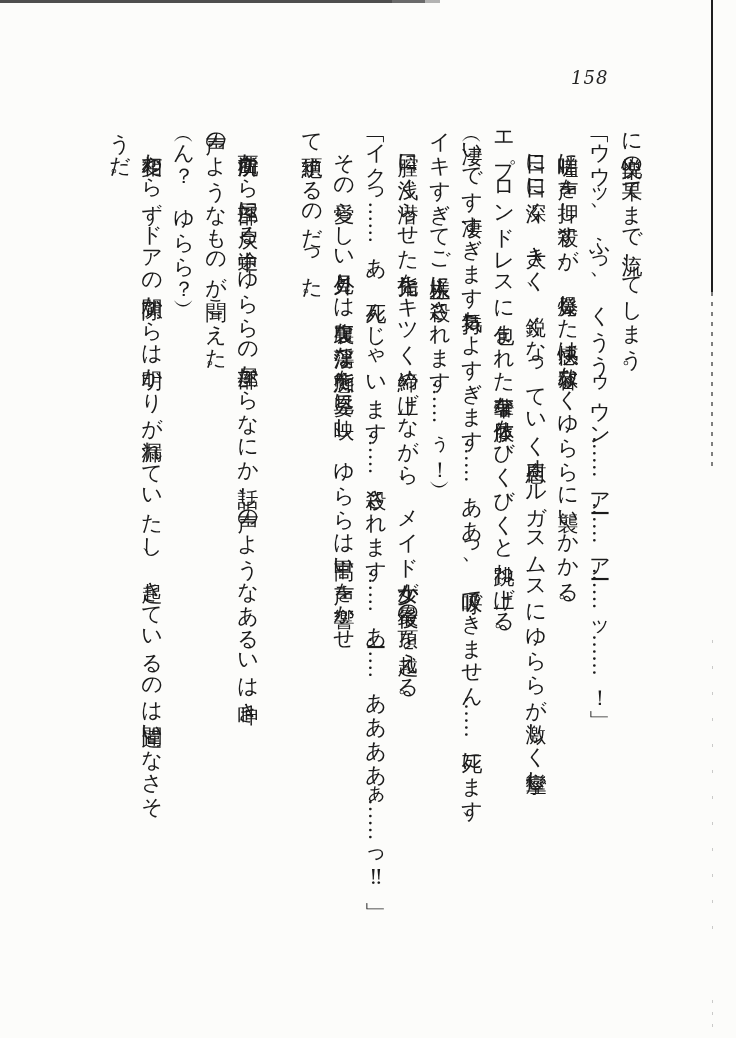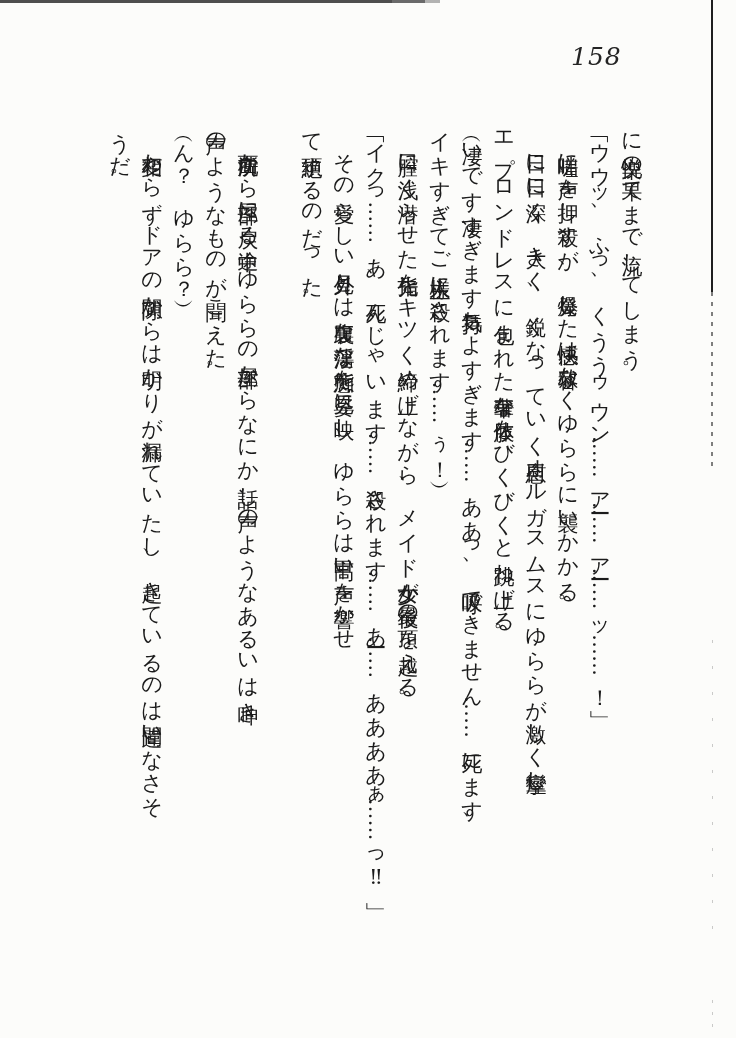--- a/index.html
+++ b/index.html
@@ -38,24 +38,24 @@
     background: repeating-linear-gradient(to bottom, #555 0 3px, transparent 3px 26px);
     opacity: .3;
   }
   .gutter-faint-2 {
     position: absolute; left: 712px; top: 1000px;
     width: 1px; height: 30px;
     background: repeating-linear-gradient(to bottom, #555 0 3px, transparent 3px 12px);
     opacity: .3;
   }
   .page-number {
-    position: absolute; left: 571px; top: 42px;
+    position: absolute; left: 571px; top: 67px;
     font-family: "DejaVu Serif", serif;
     font-style: italic;
-    font-size: 25px;
+    font-size: 18px;
     letter-spacing: 1px;
     color: #242424;
   }
   .text-block {
     position: absolute;
     top: 118px;
     right: 88px;
     height: 885px;
     writing-mode: vertical-rl;
     text-orientation: mixed;

